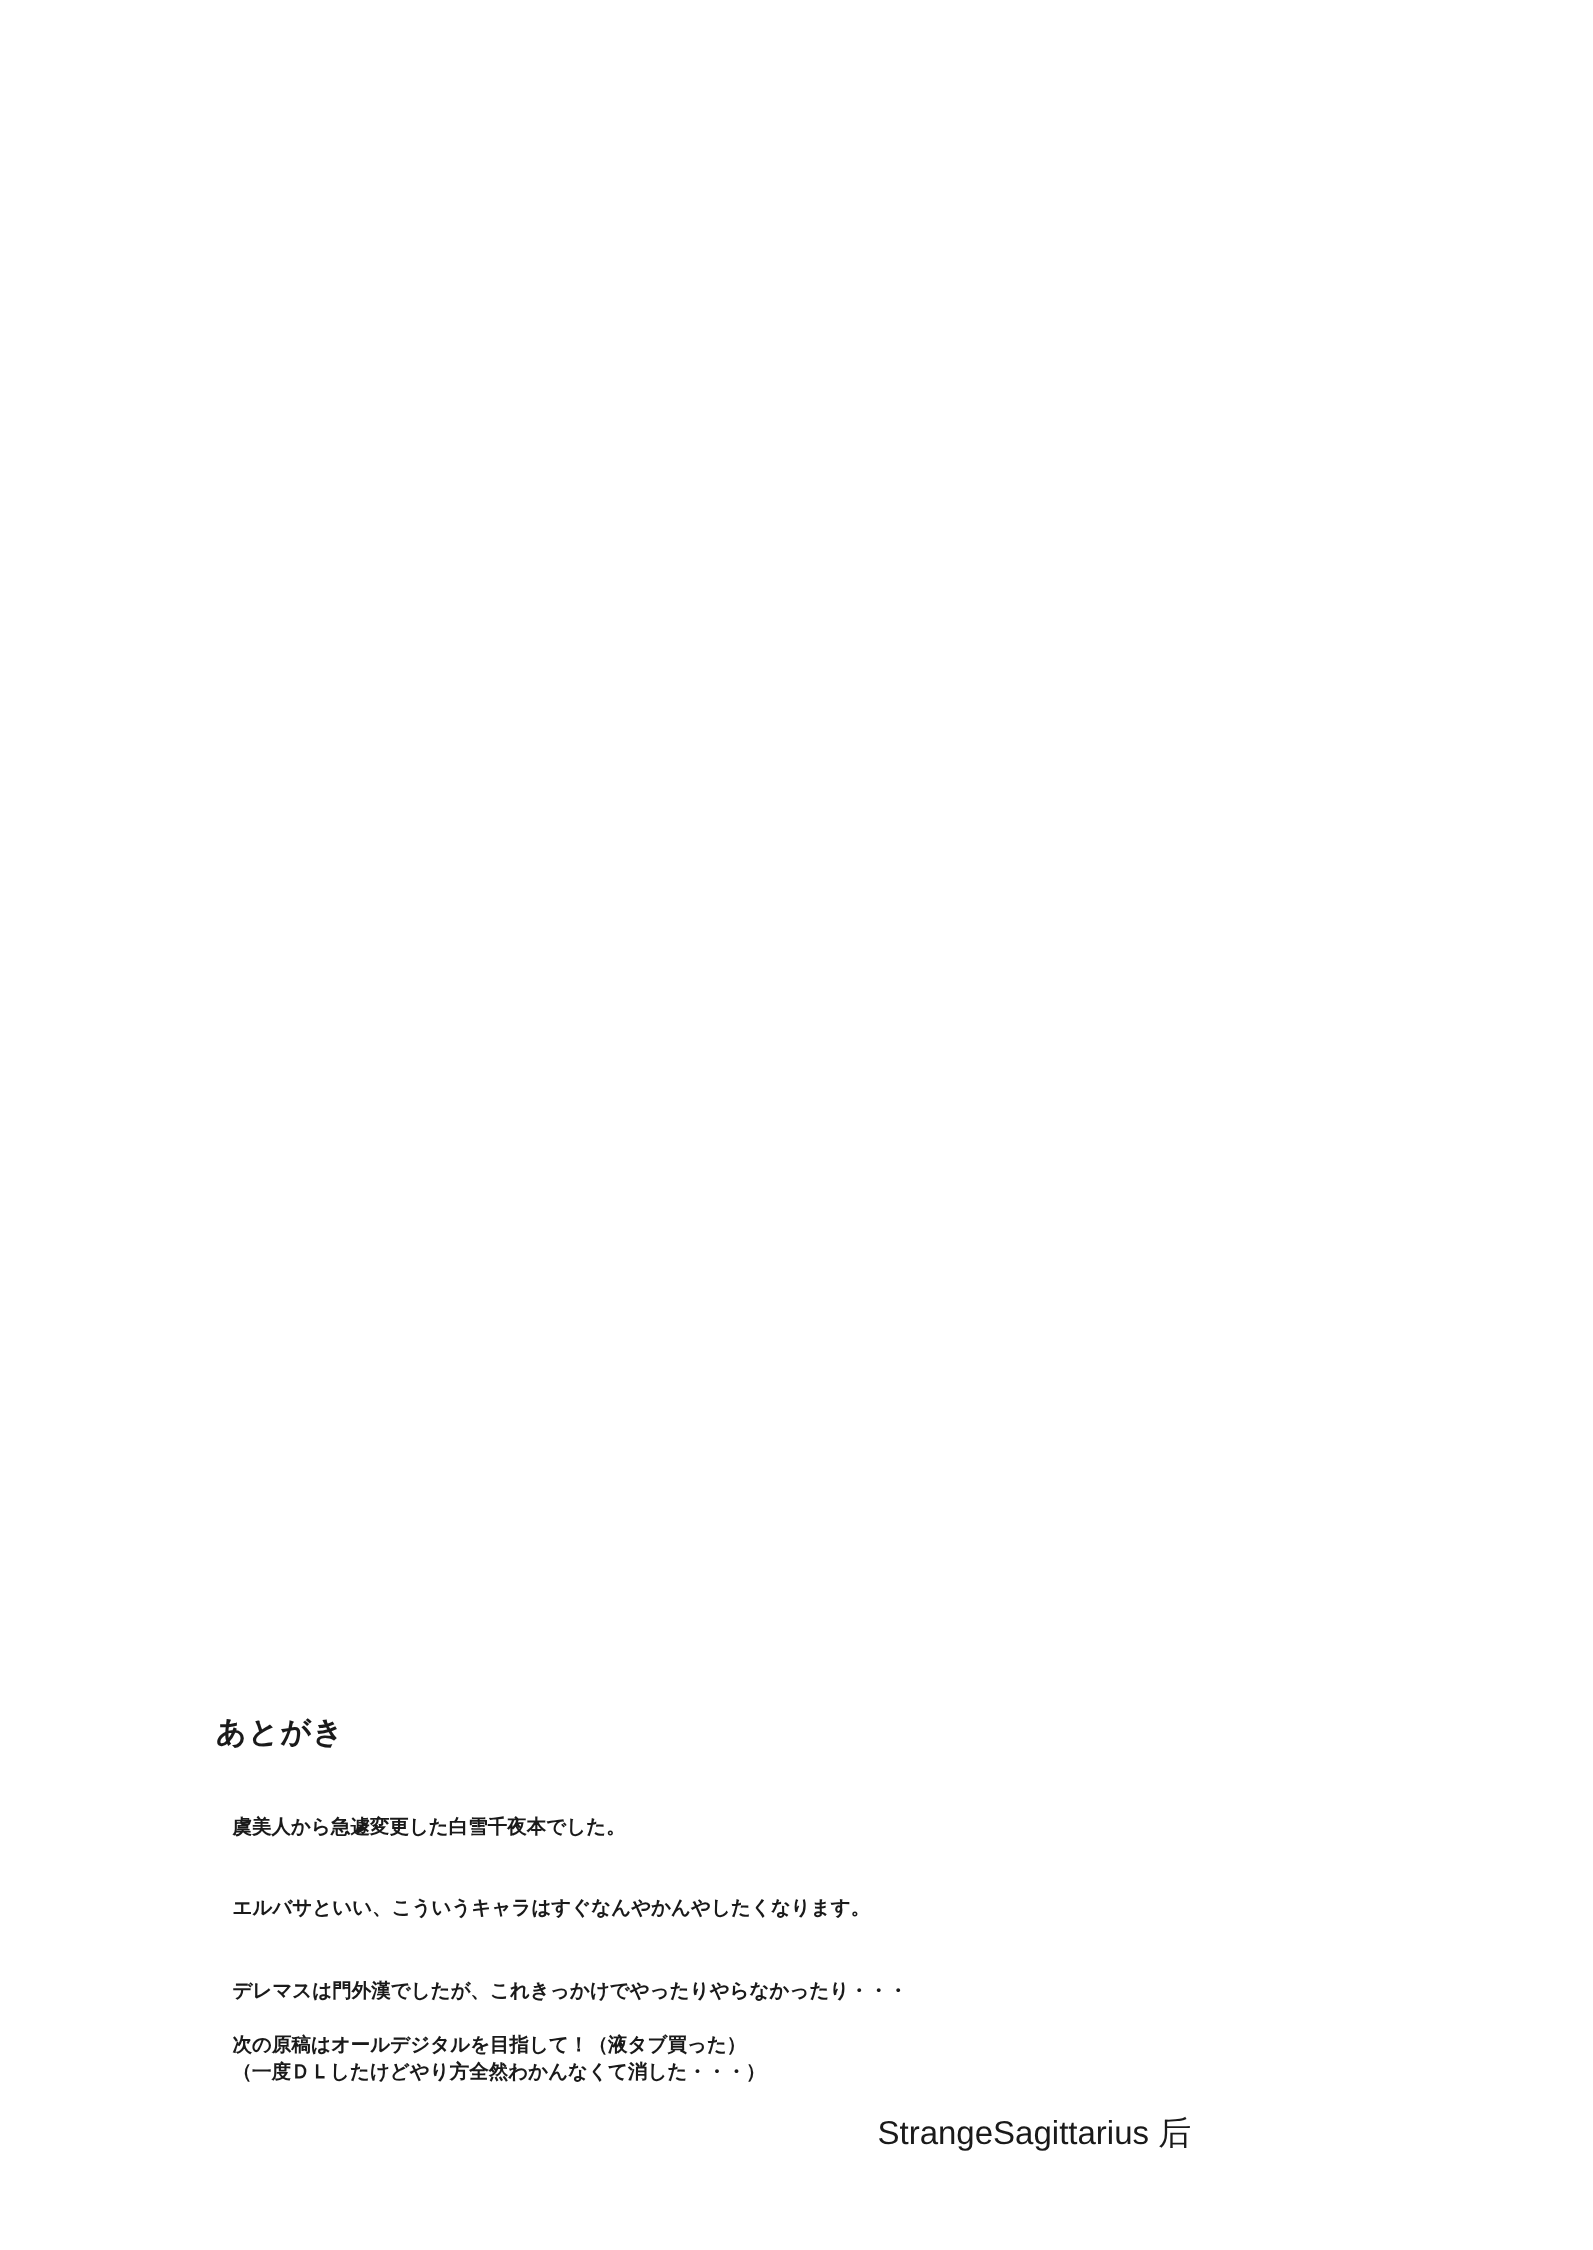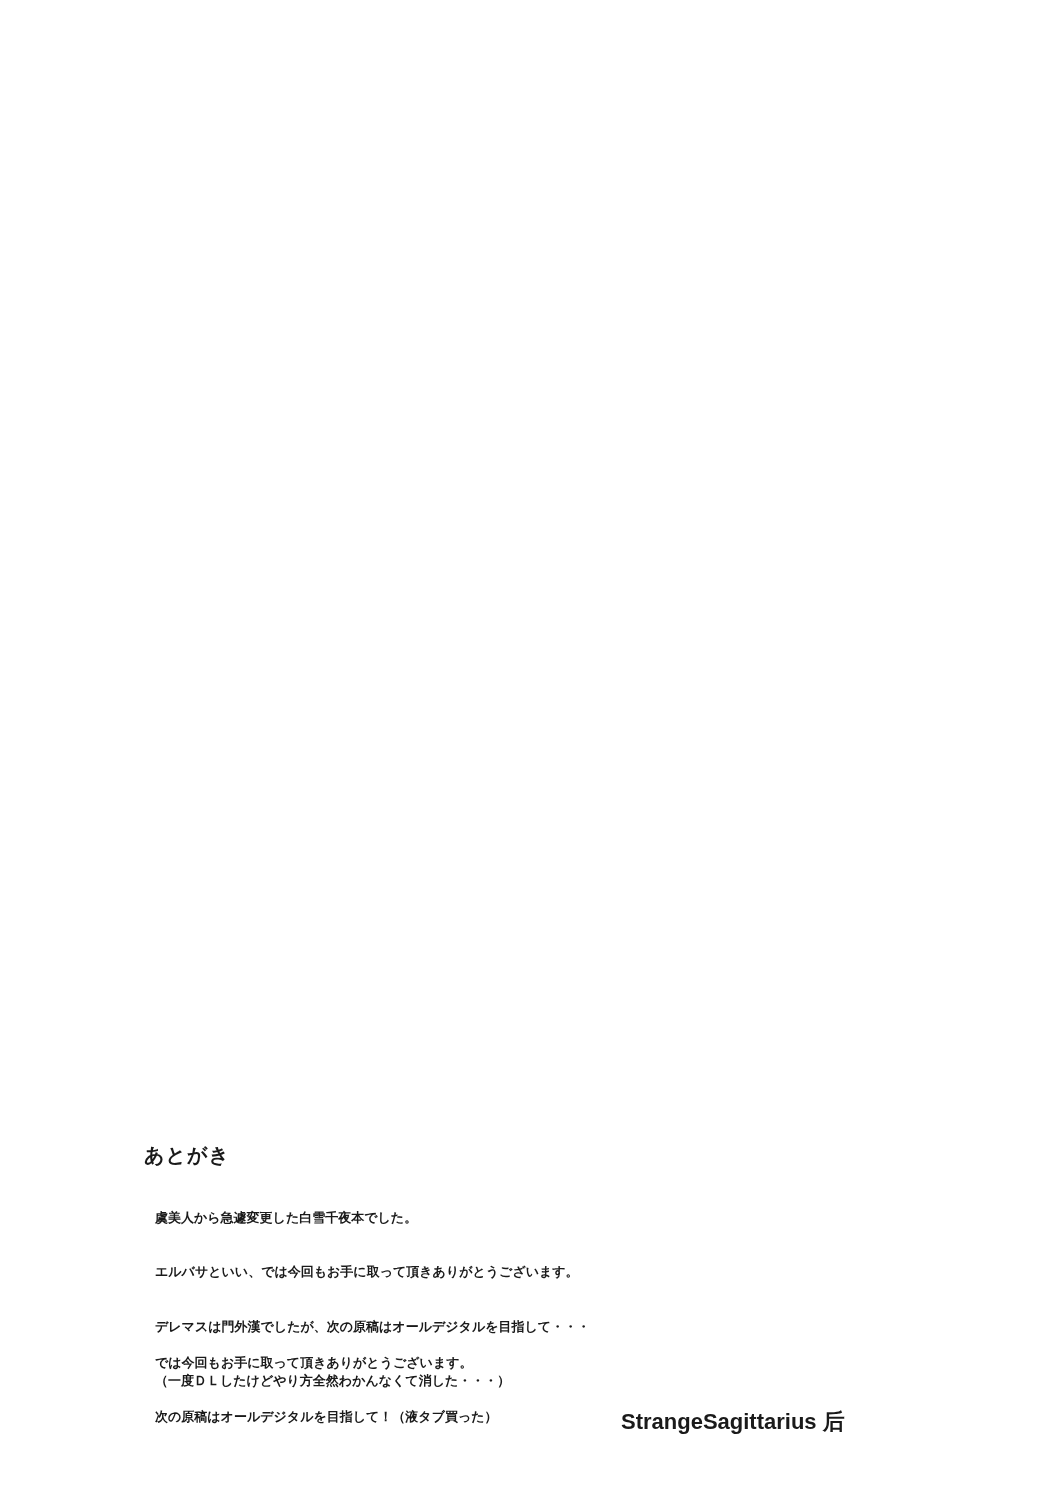--- a/index.html
+++ b/index.html
@@ -33,23 +33,22 @@
   }
   .para-1 { top: 1146px; }
   .para-2 { top: 1291px; }
   .signature {
     position: absolute;
     left: 540px;
     top: 1364px;
     font-family: "Liberation Sans", "DejaVu Sans", sans-serif;
     font-size: 22px;
     line-height: 26px;
-    font-weight: 700;
+    font-weight: 400;
     white-space: nowrap;
-    margin-left: 36px;
   }
   .page-number {
     position: absolute;
     left: 1048px;
     top: 1358px;
     width: 1ch;
     font-family: "Liberation Sans", "DejaVu Sans", sans-serif;
     font-size: 16px;
     line-height: 13px;
     font-weight: 600;
@@ -59,27 +58,26 @@
 </style>
 </head>
 <body>
 
 <div class="page">
 
   <div class="heading">あとがき</div>
 
   <div class="para para-1">
     <div>虞美人から急遽変更した白雪千夜本でした。</div>
-    <div>エルバサといい、では今回もお手に取って頂きありがとうございます。</div>
-    <div>デレマスは門外漢でしたが、次の原稿はオールデジタルを目指して・・・</div>
+    <div>エルバサといい、こういうキャラはすぐなんやかんやしたくなります。</div>
+    <div>デレマスは門外漢でしたが、これきっかけでやったりやらなかったり・・・</div>
     <div>（一度ＤＬしたけどやり方全然わかんなくて消した・・・）</div>
   </div>
 
   <div class="para para-2">
-    <div>では今回もお手に取って頂きありがとうございます。</div>
     <div>次の原稿はオールデジタルを目指して！（液タブ買った）</div>
   </div>
 
   <div class="signature">StrangeSagittarius 后</div>
 
   <div class="page-number">21</div>
 
 </div>
 
 </body></html>

